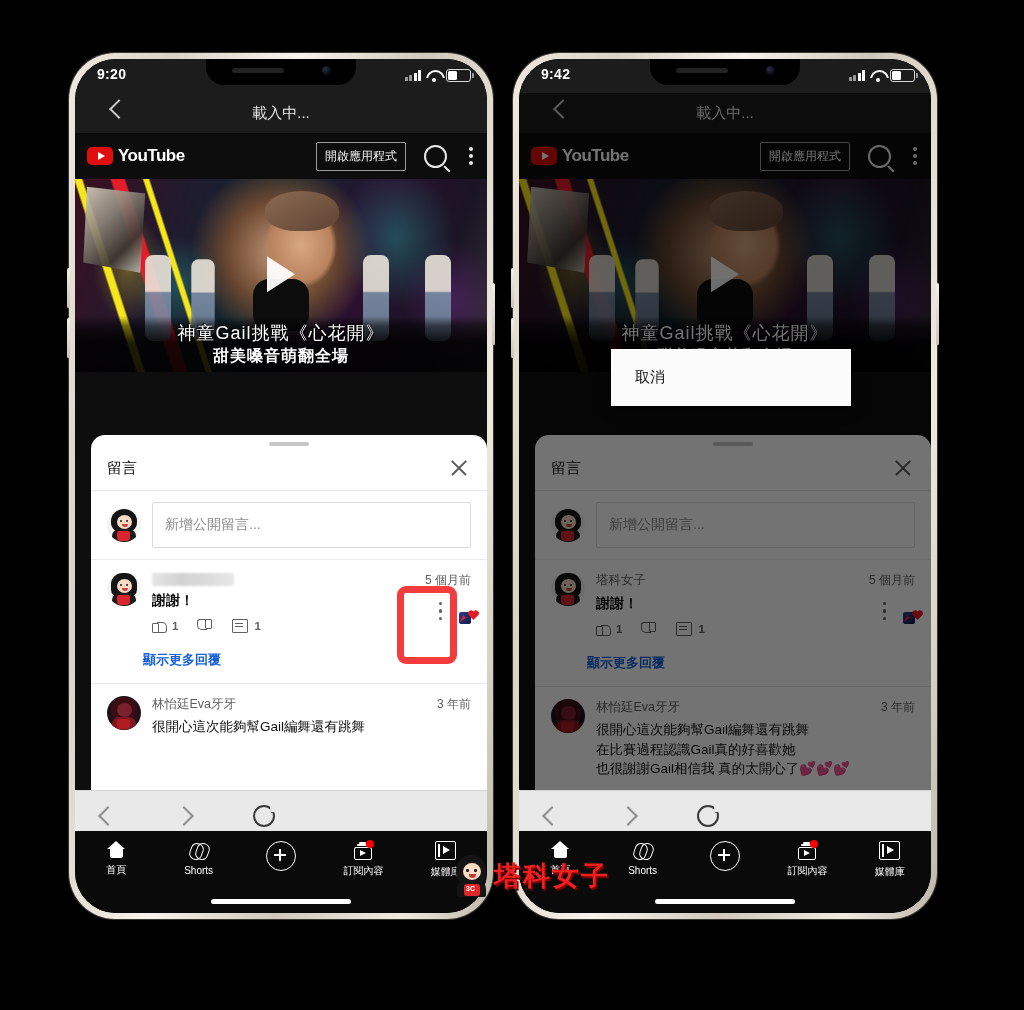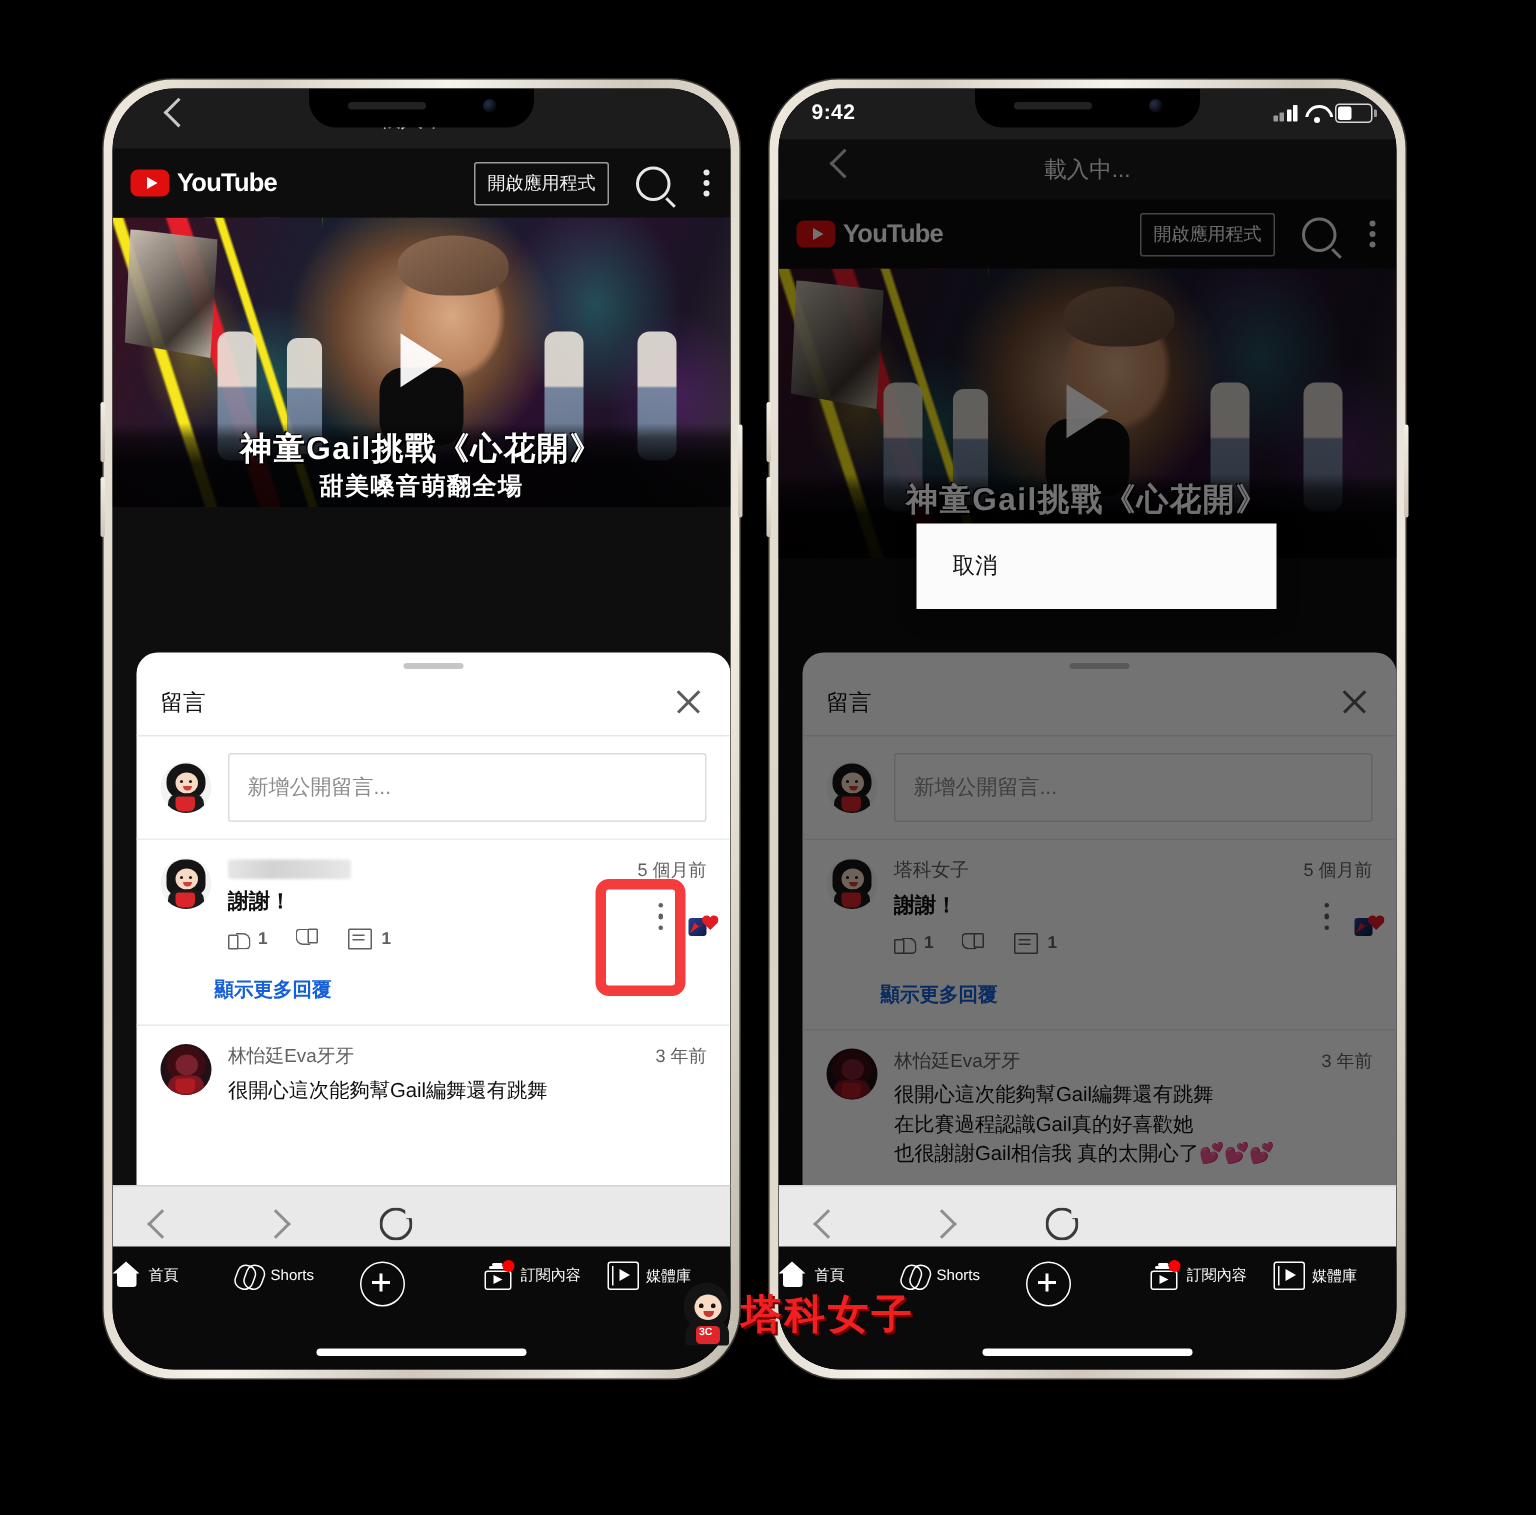--- a/index.html
+++ b/index.html
@@ -83,21 +83,21 @@
     clip-path:polygon(6% 0,100% 8%,92% 100%,0 88%);opacity:.92;}
   .vstreaks{position:absolute;left:0;top:0;width:34%;height:100%;
     background:linear-gradient(72deg,transparent 30%,#f6e61c 31%,#f6e61c 34%,transparent 35%),
                linear-gradient(72deg,transparent 48%,#e41d2a 49%,#e41d2a 55%,transparent 56%),
                linear-gradient(72deg,transparent 64%,#f6e61c 65%,#f6e61c 67%,transparent 68%);}
   .vplay{position:absolute;left:50%;top:50%;transform:translate(-50%,-55%);width:0;height:0;
          border-left:28px solid rgba(255,255,255,.94);border-top:18px solid transparent;border-bottom:18px solid transparent;}
   .vtitle{position:absolute;left:0;right:0;bottom:0;height:56px;
     background:linear-gradient(180deg,transparent 0%,rgba(0,0,0,.55) 18%,rgba(0,0,0,.88) 48%,rgba(0,0,0,.9) 100%);
     display:flex;flex-direction:column;align-items:center;justify-content:center;gap:1px;}
-  .vtitle .l1{color:#fff;font-size:21px;font-weight:bold;text-shadow:1px 1px 0 #000,-1px -1px 0 #000;letter-spacing:1px;}
+  .vtitle .l1{color:#fff;font-size:18px;font-weight:normal;text-shadow:1px 1px 0 #000,-1px -1px 0 #000;letter-spacing:1px;}
   .vtitle .l2{color:#fff;font-size:16px;font-weight:bold;text-shadow:1px 1px 0 #000,-1px -1px 0 #000;letter-spacing:1px;}
 
   
   .sheet{position:absolute;left:16px;right:0;background:#fff;border-radius:14px 14px 0 0;overflow:hidden;}
   .grabber{width:40px;height:4px;border-radius:3px;background:#c6c6c6;margin:7px auto 0;}
   .sheet-head{height:44px;display:flex;align-items:center;padding:0 16px;position:relative;
               border-bottom:1px solid #e7e7e7;}
   .sheet-head .t{font-size:15px;color:#111;}
   .ic-close{position:absolute;right:18px;top:50%;transform:translateY(-50%);width:20px;height:20px;}
   .ic-close:before,.ic-close:after{content:"";position:absolute;left:0;top:9px;width:20px;height:1.6px;background:#5a5a5a;}
@@ -164,21 +164,21 @@
   .sf-bottom .chev.r{transform:rotate(-135deg);}
   .sf-sp{width:62px;}
   .ic-reload{width:18px;height:18px;border:2px solid #3a3a3a;border-radius:50%;position:relative;
              clip-path:polygon(0 0,78% 0,78% 32%,100% 32%,100% 100%,0 100%);}
   .ic-reload:after{content:"";position:absolute;right:-4px;top:-2px;border-left:6px solid #3a3a3a;
                    border-top:4px solid transparent;border-bottom:4px solid transparent;}
 
   
   .yt-nav{position:absolute;left:0;right:0;bottom:0;height:72px;background:#0a0a0a;display:flex;
           align-items:flex-start;padding-top:10px;}
-  .nav-item{flex:1;display:flex;flex-direction:row;align-items:center;gap:5px;}
+  .nav-item{flex:1;display:flex;flex-direction:column;align-items:center;gap:5px;}
   .nav-item .lb{color:#fff;font-size:10px;}
   .ic-home{width:19px;height:17px;position:relative;}
   .ic-home:before{content:"";position:absolute;left:0;top:0;width:0;height:0;border-left:9.5px solid transparent;
     border-right:9.5px solid transparent;border-bottom:8px solid #fff;}
   .ic-home:after{content:"";position:absolute;left:3px;top:7px;width:13px;height:10px;background:#fff;border-radius:0 0 2px 2px;}
   .ic-shorts{width:18px;height:19px;position:relative;}
   .ic-shorts b,.ic-shorts i{position:absolute;width:11px;height:15px;border:1.8px solid #fff;border-radius:6px;}
   .ic-shorts b{left:0;top:2px;transform:rotate(20deg);}
   .ic-shorts i{left:6px;top:2px;transform:rotate(20deg);}
   .ic-plus{width:28px;height:28px;border:1.8px solid #fff;border-radius:50%;position:relative;}
@@ -228,20 +228,35 @@
     <div class="btn-side" style="right:-2px;top:230px;width:3px;height:62px;"></div>
 
     <div class="phone-inner">
       <div class="screen">
 
         <div class="notch">
           <span class="speaker"></span>
           <span class="cam"></span>
         </div>
 
+        <div class="statusbar">
+          <div class="sb-time">9:20</div>
+          <div class="sb-right">
+            <span class="bars">
+                <i></i>
+                <i></i>
+                <i></i>
+                <i></i>
+              </span>
+            <span class="wifi"></span>
+            <span class="batt">
+                <i></i>
+              </span>
+          </div>
+        </div>
 
         <div class="sf-title">
           <div class="sf-back-wrap">
               <span class="sf-back"></span>
             </div>
           <span>載入中...</span>
         </div>
 
         <div class="yt-head">
           <div class="yt-logo">

